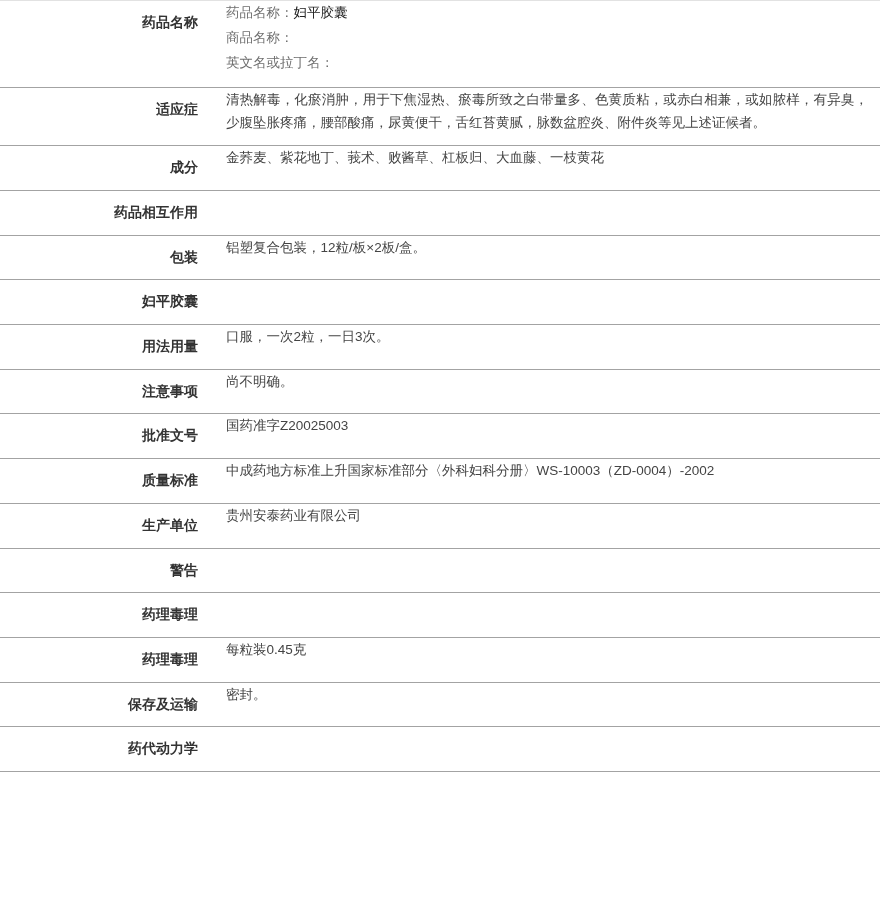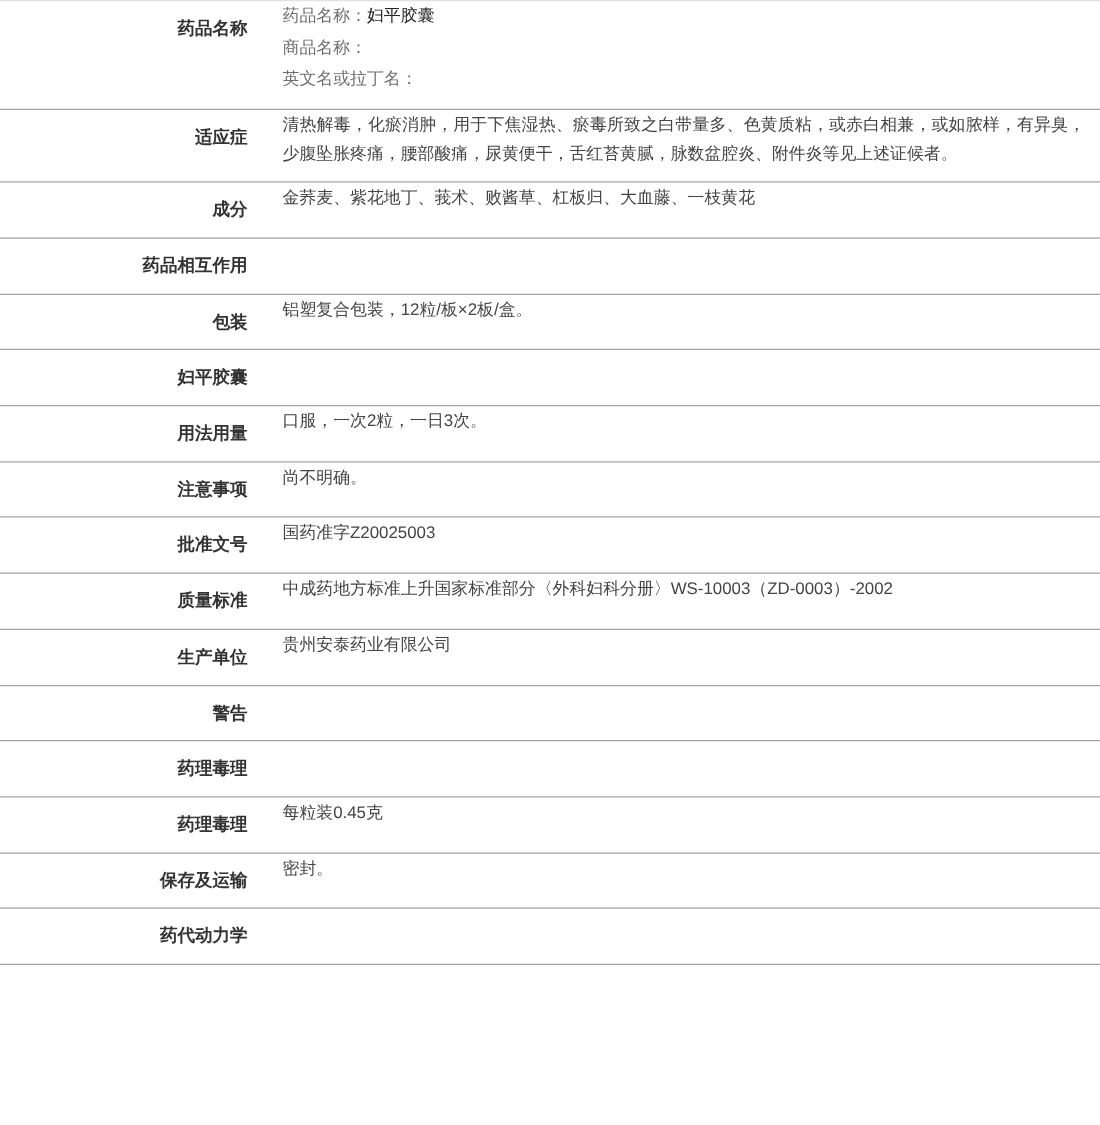--- a/index.html
+++ b/index.html
@@ -114,21 +114,21 @@
     <tr>
       <th>注意事项</th>
       <td>尚不明确。</td>
     </tr>
     <tr>
       <th>批准文号</th>
       <td>国药准字Z20025003</td>
     </tr>
     <tr>
       <th>质量标准</th>
-      <td>中成药地方标准上升国家标准部分〈外科妇科分册〉WS-10003（ZD-0003）-2002</td>
+      <td>中成药地方标准上升国家标准部分〈外科妇科分册〉WS-10003（ZD-0004）-2002</td>
     </tr>
     <tr>
       <th>生产单位</th>
       <td>贵州安泰药业有限公司</td>
     </tr>
     <tr>
       <th>警告</th>
       <td>
           <div class="empty-cell"></div>
         </td>

